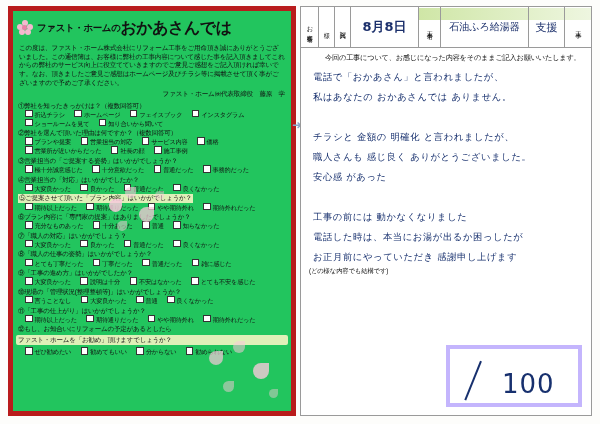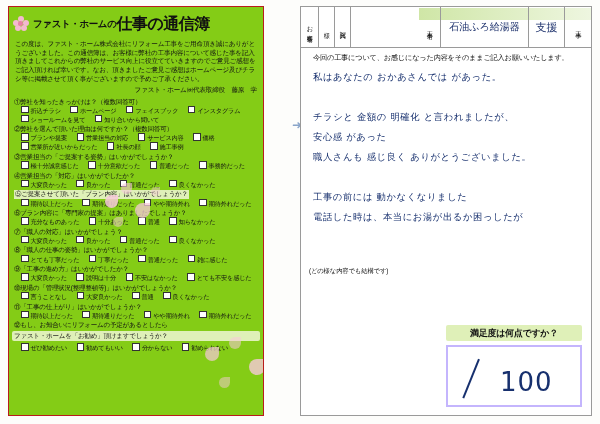--- a/index.html
+++ b/index.html
@@ -9,23 +9,23 @@
     font-family:"Liberation Sans", sans-serif;
     overflow:hidden;
     position:relative;
   }
   .sheet{
     position:absolute;left:0;top:0;width:600px;height:424px;
     background:#fdfdfb;
   }
   
   .left{
-    position:absolute;left:8px;top:6px;width:256px;height:410px;
-    border:1px solid #b91c1c;
-    background:#84cc16;
+    position:absolute;left:8px;top:6px;width:288px;height:410px;
+    border:5px solid #b91c1c;
+    background:#22c55e;
     box-sizing:border-box;
     overflow:hidden;
   }
   .title-row{
     position:relative;height:26px;margin:4px 4px 0 4px;
     display:flex;align-items:center;
   }
   .flower{
     width:16px;height:16px;position:relative;flex:none;margin-right:4px;
   }
@@ -90,21 +90,21 @@
   .vert{writing-mode:vertical-rl;text-orientation:upright;letter-spacing:1px;font-size:6.3px;}
   .hand{
     font-family:"DejaVu Sans", sans-serif;color:#1b2f6b;
   }
   .green-band{
     position:absolute;left:118px;top:1px;width:172px;height:12px;
     background:linear-gradient(90deg,#cfe6a6,#eef6e0);
   }
   .date-big{font-size:13px;font-weight:bold;color:#1b2f6b;font-family:"DejaVu Sans",sans-serif;}
   .ask{
-    margin:5px 8px 0 12px;font-size:7.2px;line-height:1.45;color:#111;letter-spacing:-.2px;
+    margin:5px 8px 0 24px;font-size:7.2px;line-height:1.45;color:#111;letter-spacing:-.2px;
   }
   .writearea{
     position:relative;margin:4px 8px 0 8px;height:196px;
   }
   .wline{
     font-family:"DejaVu Sans", sans-serif;
     font-size:9.3px;color:#17306e;letter-spacing:.6px;
     line-height:20px;height:20px;white-space:nowrap;
     padding-left:4px;
   }
@@ -116,21 +116,21 @@
   }
   .advice-sub{font-size:6.4px;color:#111;margin-top:2px;letter-spacing:-.2px;}
   .score-title{
     position:absolute;left:145px;top:318px;width:136px;height:16px;
     background:#dff0b8;border-radius:2px;
     font-size:9px;font-weight:bold;color:#111;text-align:center;line-height:16px;
     letter-spacing:-.3px;
   }
   .score-box{
     position:absolute;left:145px;top:338px;width:136px;height:62px;
-    border:2px solid #c4b5fd;box-sizing:border-box;
+    border:4px solid #c4b5fd;box-sizing:border-box;
   }
   .score-slash{
     position:absolute;left:30px;top:12px;width:1.5px;height:42px;
     background:#17306e;transform:rotate(22deg);transform-origin:top center;
   }
   .score-num{
     position:absolute;left:52px;top:20px;font-family:"DejaVu Sans",sans-serif;
     font-size:26px;color:#17306e;letter-spacing:1px;
   }
   .arrow{
@@ -147,21 +147,21 @@
     <div class="title-row">
       <div class="flower">
           <span></span>
           <span></span>
           <span></span>
           <span></span>
           <span></span>
           <b></b>
         </div>
       <span class="title-small">ファスト・ホームの</span>
-      <span class="title-big">仕事の通信簿</span>
+      <span class="title-big">おかあさんでは</span>
     </div>
 
     <div class="lead">この度は、ファスト・ホーム株式会社にリフォーム工事をご用命頂き誠にありがとうございました。この通信簿は、お客様に弊社の工事内容について感じた事を記入頂きましてこれからの弊社のサービス向上に役立てていきますのでご意見ご感想をご記入頂ければ幸いです。なお、頂きましたご意見ご感想はホームページ及びチラシ等に掲載させて頂く事がございますので予めご了承ください。</div>
     <div class="signline">ファスト・ホーム㈱代表取締役　藤原　学</div>
 
     <div class="qblock">
 
       <div class="q">①弊社を知ったきっかけは？（複数回答可）</div>
       <div class="opts">
         <span class="opt"><span class="ck"></span><span>折込チラシ</span></span>
@@ -296,50 +296,54 @@
 
       <div class="rh-cell" style="left:0;width:18px;">
         <span class="vert">お客様名</span>
       </div>
       <div class="rh-cell" style="left:18px;width:16px;">
         <span class="vert">様</span>
       </div>
       <div class="rh-cell" style="left:34px;width:16px;">
         <span class="vert">記入日</span>
       </div>
+      <div class="rh-cell" style="left:50px;width:68px;">
+        <span class="date-big hand">8月8日</span>
+      </div>
       <div class="rh-cell" style="left:118px;width:22px;">
         <span class="vert">工事名</span>
       </div>
       <div class="rh-cell" style="left:140px;width:88px;">
         <span class="hand" style="font-size:10px;">石油ふろ給湯器</span>
       </div>
       <div class="rh-cell" style="left:228px;width:36px;">
         <span class="hand" style="font-size:11px;">支援</span>
       </div>
       <div class="rh-cell" style="left:264px;width:26px;border-right:none;">
         <span class="vert">工事</span>
       </div>
     </div>
 
     <div class="ask">今回の工事について、お感じになった内容をそのままご記入お願いいたします。</div>
 
     <div class="writearea">
-      <div class="wline hand">私はあなたの おかあさんでは があった。</div>
+      <div class="wline hand">電話で「おかあさん」と言われましたが、</div>
+      <div class="wline hand">私はあなたの おかあさんでは ありません。</div>
       <div class="wline hand"></div>
       <div class="wline hand">チラシと 金額の 明確化 と言われましたが、</div>
+      <div class="wline hand">職人さんも 感じ良く ありがとうございました。</div>
       <div class="wline hand">安心感 があった</div>
-      <div class="wline hand">職人さんも 感じ良く ありがとうございました。</div>
       <div class="wline hand"></div>
       <div class="wline hand">工事の前には 動かなくなりました</div>
       <div class="wline hand">電話した時は、本当にお湯が出るか困っしたが</div>
+      <div class="wline hand">お正月前にやっていただき 感謝申し上げます</div>
     </div>
 
     <div class="advice-box">
       <div class="advice-sub">(どの様な内容でも結構です)</div>
     </div>
 
-    <div class="score-title">満足度は何点ですか？</div>
     <div class="score-box">
       <div class="score-slash"></div>
       <div class="score-num hand">100</div>
     </div>
   </div>
 </div>
 
 </body></html>

